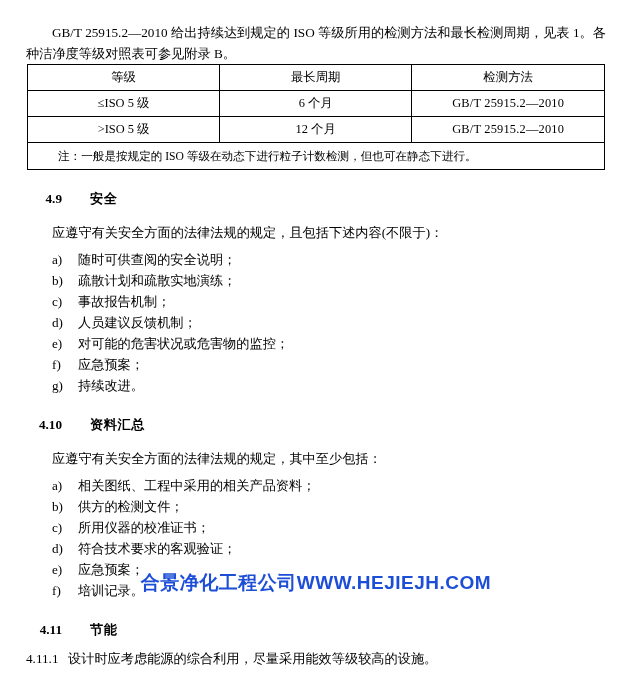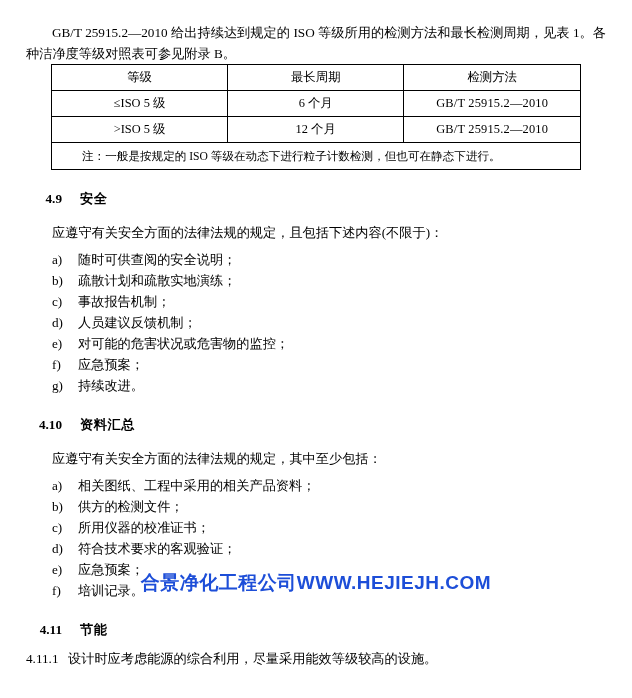--- a/index.html
+++ b/index.html
@@ -36,21 +36,21 @@
     font-weight: bold;
     font-size: 13.2px;
     margin: 14px 0 8px 0;
     letter-spacing: 0.4px;
   }
   .tbl-caption .capnum {
     margin-right: 12px;
   }
   table.main {
     border-collapse: collapse;
-    width: 530px;
+    width: 578px;
     margin: 0 auto;
     table-layout: fixed;
   }
   table.main td, table.main th {
     border: 1px solid #000000;
     font-size: 12.4px;
     font-weight: normal;
     text-align: center;
     height: 25px;
     padding: 0 2px;
@@ -72,21 +72,21 @@
     font-size: 13.2px;
     font-weight: bold;
     margin: 20px 0 0 0;
   }
   h2.clause .num {
     display: inline-block;
     min-width: 36px;
     text-align: right;
   }
   h2.clause .ttl {
-    margin-left: 18px;
+    margin-left: 28px;
     letter-spacing: 0.6px;
   }
   .lead {
     font-size: 13.2px;
     line-height: 21px;
     margin: 14px 0 0 0;
     text-indent: 26px;
   }
   ul.alpha {
     list-style: none;

